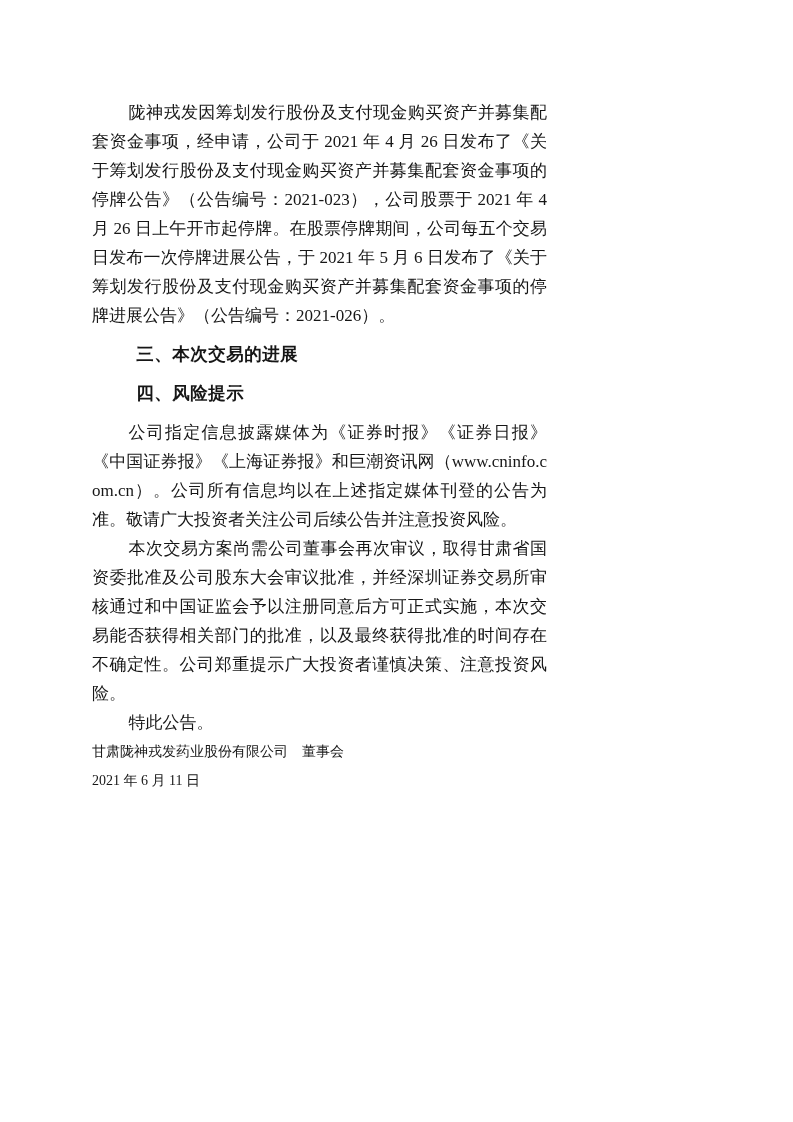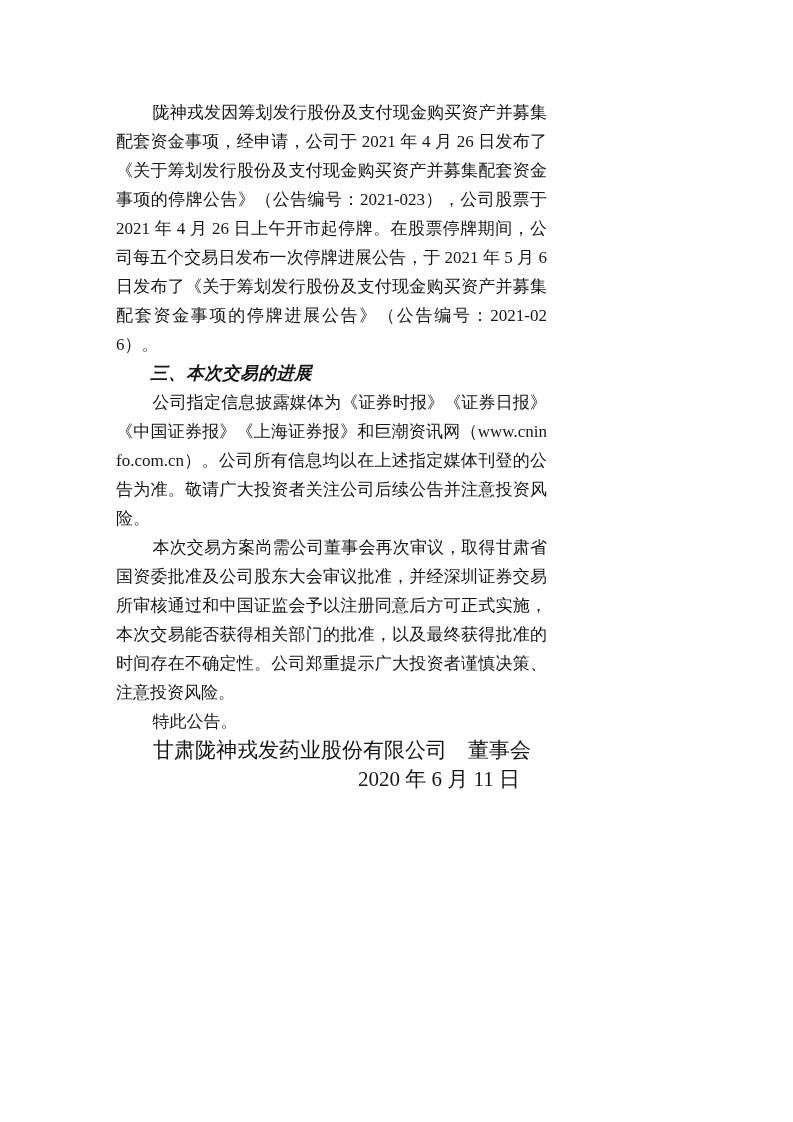--- a/index.html
+++ b/index.html
@@ -6,66 +6,66 @@
     margin: 0;
     padding: 0;
     background: #ffffff;
   }
   .page {
     position: relative;
     width: 638px;
     height: 1122px;
     background: #ffffff;
     box-sizing: border-box;
-    padding: 98px 91px 0 116px;
+    padding: 98px 91px 0 92px;
     overflow: hidden;
     font-family: "Liberation Serif", "DejaVu Serif", serif;
     color: #161616;
   }
   .para {
     margin: 0;
     font-size: 17px;
     line-height: 29px;
     text-align: justify;
     text-justify: inter-ideograph;
     text-indent: 2.15em;
     word-break: break-all;
   }
   .heading {
-    margin: 0;
+    margin: 10px;
     font-size: 17.5px;
     line-height: 29px;
     font-weight: bold;
     text-indent: 1.95em;
     font-family: "Liberation Sans", "DejaVu Sans", sans-serif;
     letter-spacing: 0.5px;
-    font-style: italic;
   }
   .sign {
     margin: 0;
-    font-size: 21px;
+    font-size: 14px;
     line-height: 29px;
-    text-align: right;
+    text-align: left;
   }
   .sign.company { padding-right: 16px; }
   .sign.date    { padding-right: 27px; }
 </style>
 </head>
 <body>
 
 <div class="page">
   <p class="para">陇神戎发因筹划发行股份及支付现金购买资产并募集配套资金事项，经申请，公司于 2021 年 4 月 26 日发布了《关于筹划发行股份及支付现金购买资产并募集配套资金事项的停牌公告》（公告编号：2021-023），公司股票于 2021 年 4 月 26 日上午开市起停牌。在股票停牌期间，公司每五个交易日发布一次停牌进展公告，于 2021 年 5 月 6 日发布了《关于筹划发行股份及支付现金购买资产并募集配套资金事项的停牌进展公告》（公告编号：2021-026）。</p>
 
 
   <h2 class="heading">三、本次交易的进展</h2>
 
 
+  <h2 class="heading">四、风险提示</h2>
 
   <p class="para">公司指定信息披露媒体为《证券时报》《证券日报》《中国证券报》《上海证券报》和巨潮资讯网（www.cninfo.com.cn）。公司所有信息均以在上述指定媒体刊登的公告为准。敬请广大投资者关注公司后续公告并注意投资风险。</p>
 
   <p class="para">本次交易方案尚需公司董事会再次审议，取得甘肃省国资委批准及公司股东大会审议批准，并经深圳证券交易所审核通过和中国证监会予以注册同意后方可正式实施，本次交易能否获得相关部门的批准，以及最终获得批准的时间存在不确定性。公司郑重提示广大投资者谨慎决策、注意投资风险。</p>
 
   <p class="para">特此公告。</p>
 
   <p class="sign company">甘肃陇神戎发药业股份有限公司　董事会</p>
 
-  <p class="sign date">2020 年 6 月 11 日</p>
+  <p class="sign date">2021 年 6 月 11 日</p>
 </div>
 
 </body></html>

